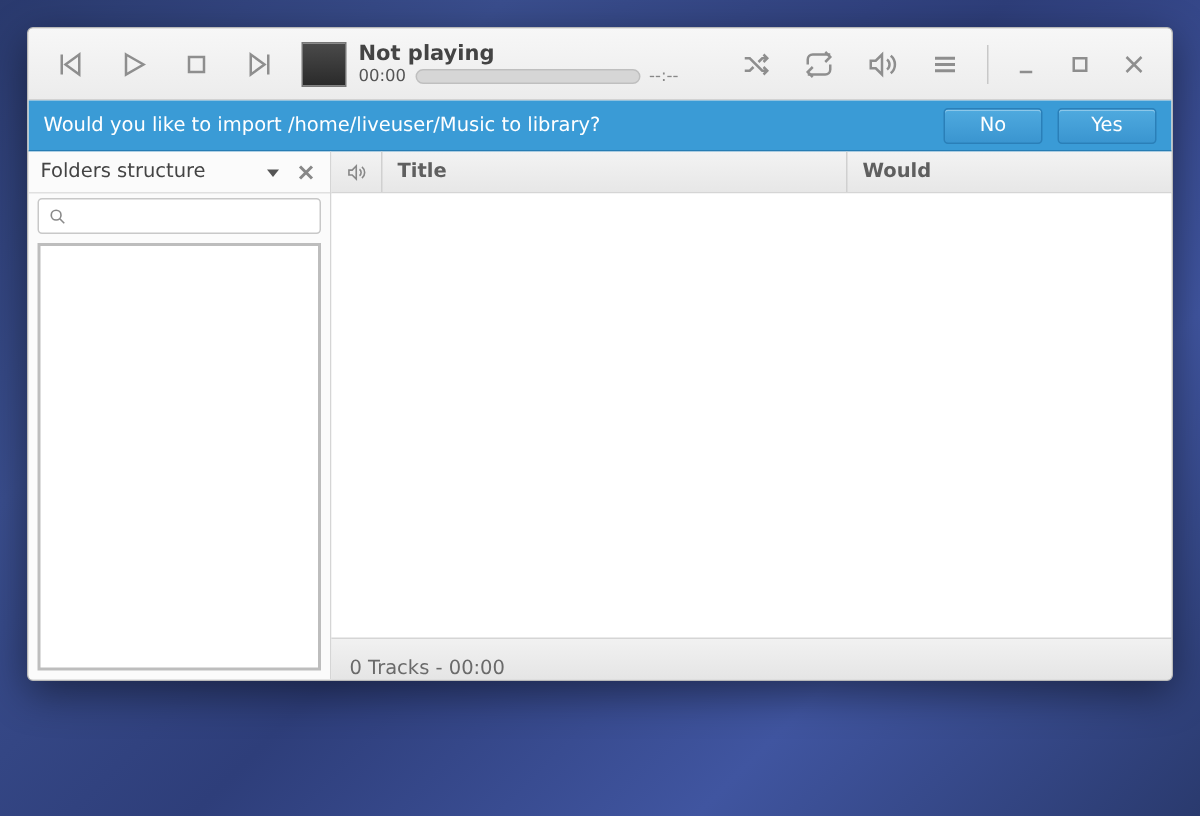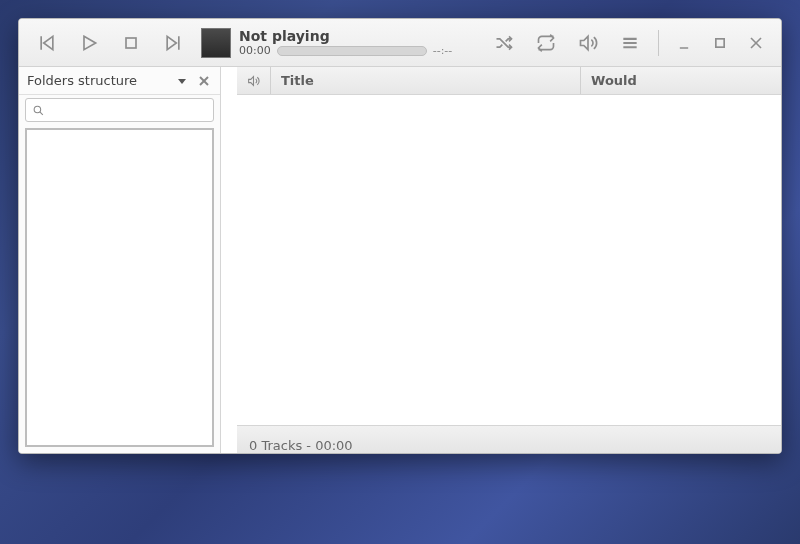--- a/index.html
+++ b/index.html
@@ -70,21 +70,21 @@
   .pill {
     min-width: 66px; height:24px; padding:0 14px;
     display:flex; align-items:center; justify-content:center;
     color:#fff; font-size:13px;
     background: linear-gradient(#4faadf,#3a95d0);
     border:1px solid #2a7fb8;
     border-radius:3px;
     box-shadow: inset 0 1px 0 rgba(255,255,255,.35);
   }
   
-  .body { flex:1; display:flex; min-height:0;gap:16px; }
+  .body { flex:1; display:flex; min-height:0; }
   .side {
     width: 202px; border-right:1px solid #d5d5d5;
     background:#fbfbfb;
     display:flex; flex-direction:column;
   }
   .side-hdr {
     height:28px; display:flex; align-items:center;
     padding:0 8px; gap:6px; color:#444;
     border-bottom:1px solid #e0e0e0;
     font-size:13px;
@@ -214,20 +214,25 @@
           </svg>
       </div>
       <div class="tbtn winbtn">
         <svg viewBox="0 0 24 24" stroke-width="2">
             <line x1="6" y1="6" x2="18" y2="18"></line>
             <line x1="18" y1="6" x2="6" y2="18"></line>
           </svg>
       </div>
     </div>
 
+    <div class="banner">
+      <div class="msg">Would you like to import /home/liveuser/Music to library?</div>
+      <div class="pill">No</div>
+      <div class="pill">Yes</div>
+    </div>
 
     <div class="body">
 
       <div class="side">
         <div class="side-hdr">
           <span class="title">Folders structure</span>
           <span class="mini">
             <svg width="10" height="10" viewBox="0 0 10 10">
                 <polygon points="1 3 9 3 5 8" fill="#555"></polygon>
               </svg>

